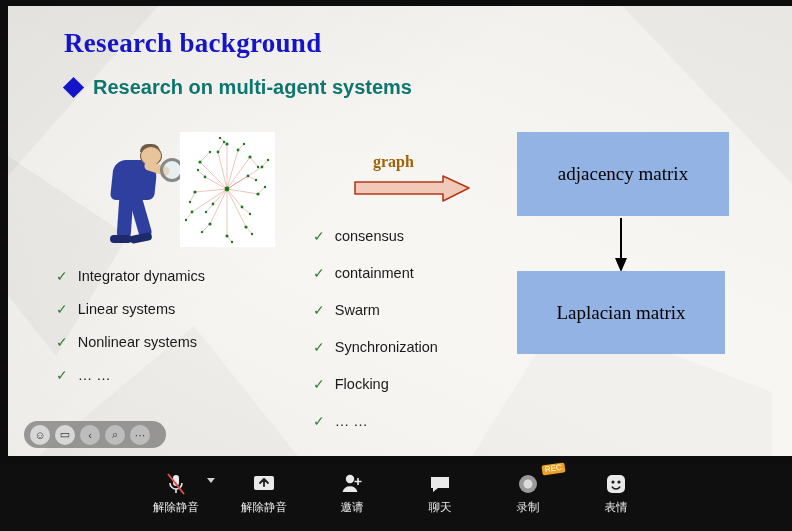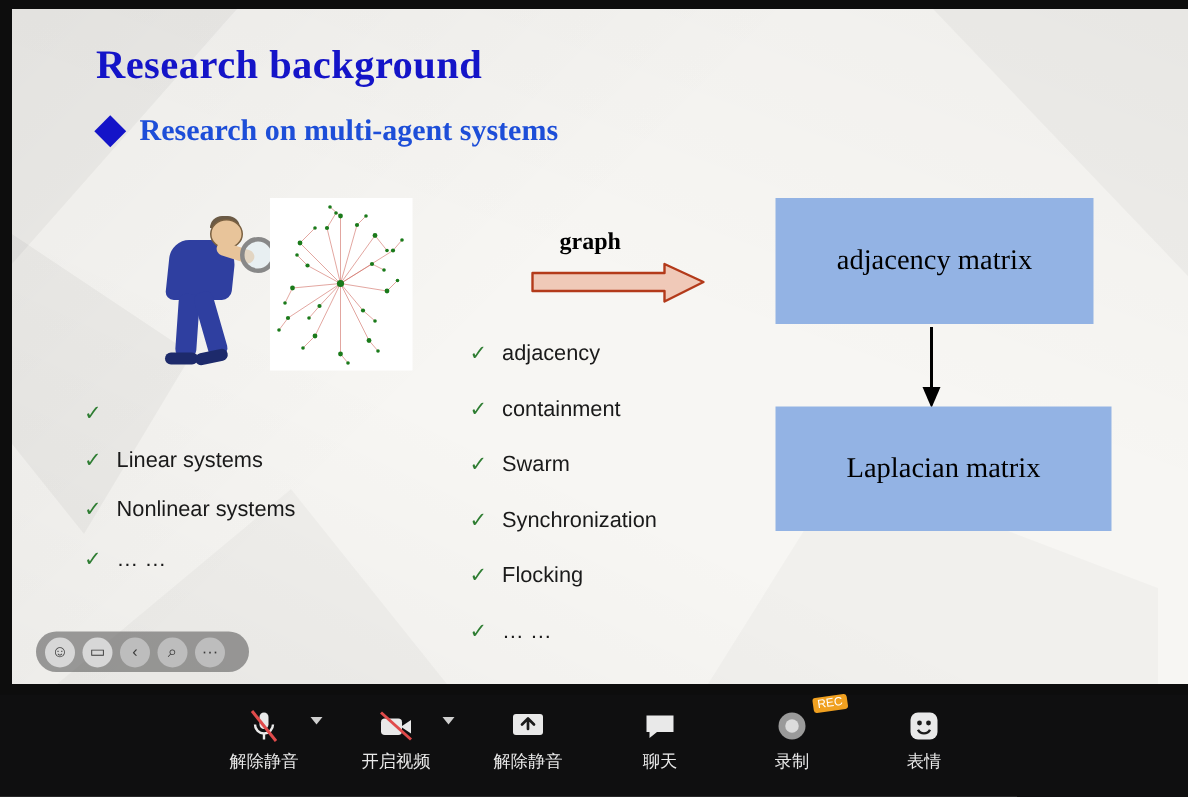--- a/index.html
+++ b/index.html
@@ -68,24 +68,24 @@
     align-items: center;
     gap: 12px;
   }
   .diamond {
     width: 15px;
     height: 15px;
     background: #1414c8;
     transform: rotate(45deg);
   }
   .bullet-head-text {
-    font-family: Liberation Serif, serif;
+    font-family: Liberation Sans, sans-serif;
     font-weight: bold;
     font-size: 20px;
-    color: #1d4ed8;
+    color: #0f766e;
   }
 
   
   .person {
     position: absolute;
     left: 92px;
     top: 136px;
     width: 80px;
     height: 110px;
   }
@@ -191,21 +191,21 @@
   .netpic svg { display: block; }
 
   
   .graph-label {
     position: absolute;
     left: 365px;
     top: 147px;
     font-family: "Liberation Serif", serif;
     font-weight: bold;
     font-size: 16px;
-    color: #000000;
+    color: #a16207;
   }
   .arrow-wrap {
     position: absolute;
     left: 345px;
     top: 168px;
     width: 118px;
     height: 34px;
   }
 
   
@@ -247,21 +247,21 @@
   }
   .box.adjacency {
     left: 509px;
     top: 126px;
     width: 212px;
     height: 84px;
   }
   .box.laplacian {
     left: 509px;
     top: 265px;
-    width: 224px;
+    width: 208px;
     height: 83px;
   }
   .down-arrow {
     position: absolute;
     left: 600px;
     top: 212px;
     width: 26px;
     height: 56px;
   }
 
@@ -463,39 +463,40 @@
 
     <div class="arrow-wrap">
       <svg width="118" height="34" viewBox="0 0 118 34">
         <path d="M2 8 L90 8 L90 2 L116 14 L90 27 L90 20 L2 20 Z" fill="#f0c9b8" stroke="#b33a1a" stroke-width="1.6" stroke-linejoin="round"></path>
       </svg>
     </div>
 
     <div class="list-left">
       <div class="chk-item">
         <span class="chk">✓</span>
+        <span>Integrator dynamics</span>
       </div>
       <div class="chk-item">
         <span class="chk">✓</span>
         <span>Linear systems</span>
       </div>
       <div class="chk-item">
         <span class="chk">✓</span>
         <span>Nonlinear systems</span>
       </div>
       <div class="chk-item">
         <span class="chk">✓</span>
         <span>… …</span>
       </div>
     </div>
 
     <div class="list-mid">
       <div class="chk-item">
         <span class="chk">✓</span>
-        <span>adjacency</span>
+        <span>consensus</span>
       </div>
       <div class="chk-item">
         <span class="chk">✓</span>
         <span>containment</span>
       </div>
       <div class="chk-item">
         <span class="chk">✓</span>
         <span>Swarm</span>
       </div>
       <div class="chk-item">
@@ -548,42 +549,41 @@
           <rect x="8" y="3" width="6" height="11" rx="3" fill="#e9e9e9"></rect>
           <path d="M5 11 a6 6 0 0 0 12 0" stroke="#e9e9e9" stroke-width="1.6" fill="none"></path>
           <path d="M11 17 L11 21" stroke="#e9e9e9" stroke-width="1.6"></path>
           <path d="M3 2 L19 22" stroke="#e04b4b" stroke-width="2"></path>
         </svg>
       </span>
       <span class="tb-label">解除静音</span>
       <span class="caret"></span>
     </div>
 
-    <div class="tb-item">
-      <span class="tb-icon">
-        <svg width="26" height="24" viewBox="0 0 26 24">
-          <rect x="3" y="7" width="14" height="11" rx="2.5" fill="#e9e9e9"></rect>
-          <path d="M17 12 L23 8 L23 17 L17 13 Z" fill="#e9e9e9"></path>
-          <path d="M3 3 L23 21" stroke="#e04b4b" stroke-width="2"></path>
-        </svg>
-      </span>
-      <span class="tb-label">开启视频</span>
-      <span class="caret"></span>
-    </div>
 
     <div class="tb-item">
       <span class="tb-icon">
         <svg width="24" height="24" viewBox="0 0 24 24">
           <rect x="2" y="4" width="20" height="14" rx="2" fill="#e9e9e9"></rect>
           <path d="M12 14 L12 8 M12 7 L16 11 M12 7 L8 11" stroke="#1b1b1b" stroke-width="1.8" fill="none" stroke-linecap="round"></path>
         </svg>
       </span>
       <span class="tb-label">解除静音</span>
     </div>
 
+    <div class="tb-item">
+      <span class="tb-icon">
+        <svg width="24" height="24" viewBox="0 0 24 24">
+          <circle cx="10" cy="7" r="4.2" fill="#e9e9e9"></circle>
+          <path d="M2.5 20 a7.8 7.8 0 0 1 15 0 Z" fill="#e9e9e9"></path>
+          <path d="M18 6 L18 13 M14.5 9.5 L21.5 9.5" stroke="#e9e9e9" stroke-width="1.6"></path>
+        </svg>
+      </span>
+      <span class="tb-label">邀请</span>
+    </div>
 
 
     <div class="tb-item">
       <span class="tb-icon">
         <svg width="24" height="24" viewBox="0 0 24 24">
           <path d="M3 5 h18 v11 h-11 l-5 4 v-4 h-2 Z" fill="#e9e9e9"></path>
         </svg>
       </span>
       <span class="tb-label">聊天</span>
     </div>

